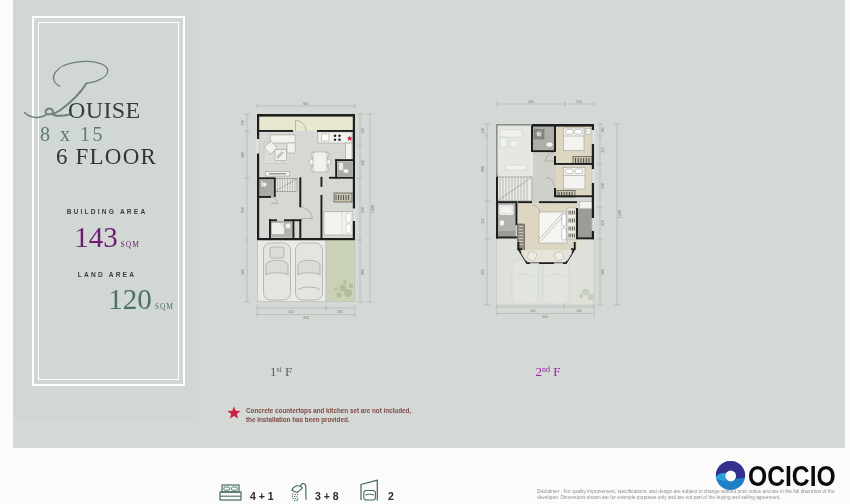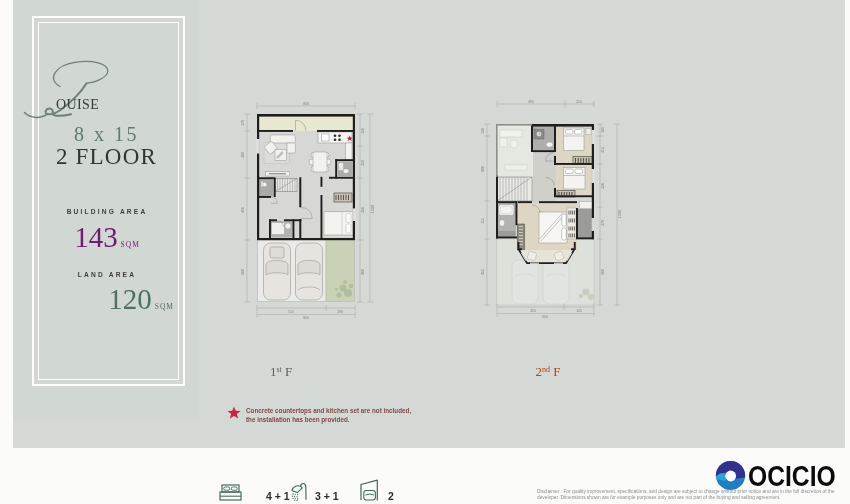--- a/index.html
+++ b/index.html
@@ -18,25 +18,25 @@
 <div class="abs" style="left:37.5px;top:21.5px;width:139px;height:356px;border:1.4px solid #ffffff;"></div>
 
 <svg class="abs" style="left:20px;top:55px;" width="99" height="70" viewBox="20 55 99 70">
   <g fill="none" stroke="#6f807a" stroke-linecap="round">
     <path d="M 60 86.5 C 46 79, 56 65, 75 62.3 C 93 59.6, 107.5 63.5, 107.8 70.6 C 108 77, 96.5 82.5, 86.5 83.3" stroke-width="1.25"></path>
     <path d="M 86.5 83.3 C 81 92.5, 72 101.5, 60.5 110 C 52.5 115.5, 43.5 115.5, 45.8 110.8 C 47.8 106.8, 54 108.6, 52.6 112.6 C 51.6 115.8, 58 117, 71 114.2" stroke-width="2"></path>
     <path d="M 47.5 113.8 C 41 118.8, 30.5 118.8, 24.5 112.6" stroke-width="1.5"></path>
   </g>
 </svg>
 
-<div class="abs" style="left:56px;top:97px;font-family:'Liberation Serif',serif;font-size:14px;letter-spacing:0.4px;color:#343c39;">OUISE</div>
-
-<div class="abs" style="left:40px;top:123px;width:133px;text-align:center;font-family:'Liberation Serif',serif;font-size:20px;letter-spacing:2.5px;color:#5d7b70;">8 x 15</div>
-
-<div class="abs" style="left:40px;top:144px;width:133px;text-align:center;font-family:'Liberation Serif',serif;font-size:23px;letter-spacing:1.2px;color:#2f3734;">2 FLOOR</div>
+<div class="abs" style="left:68px;top:97px;font-family:'Liberation Serif',serif;font-size:24px;letter-spacing:0.4px;color:#343c39;">OUISE</div>
+
+<div class="abs" style="left:40px;top:123px;width:133px;text-align:left;font-family:'Liberation Serif',serif;font-size:20px;letter-spacing:2.5px;color:#5d7b70;">8 x 15</div>
+
+<div class="abs" style="left:40px;top:144px;width:133px;text-align:center;font-family:'Liberation Serif',serif;font-size:23px;letter-spacing:1.2px;color:#2f3734;">6 FLOOR</div>
 
 <div class="abs" style="left:40px;top:208px;width:134px;text-align:center;font-size:6.6px;font-weight:700;letter-spacing:2.2px;color:#3e3e3e;">BUILDING AREA</div>
 
 <div class="abs" style="left:40px;top:221px;width:134px;text-align:center;font-family:'Liberation Serif',serif;font-size:29px;color:#701a75;">143<span style="font-size:7.5px;letter-spacing:1px;">&nbsp;SQM</span></div>
 
 <div class="abs" style="left:40px;top:271px;width:134px;text-align:center;font-size:6.6px;font-weight:700;letter-spacing:2.2px;color:#3e3e3e;">LAND AREA</div>
 
 <div class="abs" style="left:40px;top:283px;width:134px;text-align:right;font-family:'Liberation Serif',serif;font-size:29px;color:#4d7265;">120<span style="font-size:7.5px;letter-spacing:1px;">&nbsp;SQM</span></div>
 
 <svg class="abs" style="left:225px;top:92px;" width="160" height="235" viewBox="0 0 160 235" id="plan1">
@@ -507,57 +507,57 @@
     <text x="138.5" y="180" transform="rotate(-90 138.5 180)">600</text>
     <text x="156" y="122" transform="rotate(-90 156 122)" font-size="3.8">1500</text>
     <text x="68" y="219.7">455</text>
     <text x="114" y="219.7">145</text>
     <text x="80" y="226.3">600</text>
   </g>
 </svg>
 
 <div class="abs" style="left:270px;top:364px;width:80px;text-align:left;font-family:'Liberation Serif',serif;font-size:13px;color:#5c615e;">1<span style="font-size:8px;vertical-align:4px;">st</span> F</div>
 
-<div class="abs" style="left:508px;top:364px;width:80px;text-align:center;font-family:'Liberation Serif',serif;font-size:13px;color:#c2410c;">2<span style="font-size:8px;vertical-align:4px;">nd</span> F</div>
+<div class="abs" style="left:508px;top:364px;width:80px;text-align:center;font-family:'Liberation Serif',serif;font-size:13px;color:#a21caf;">2<span style="font-size:8px;vertical-align:4px;">nd</span> F</div>
 
 <svg class="abs" style="left:227px;top:406px;" width="14" height="14" viewBox="0 0 16 16">
   <path d="M8 0.5 L10 5.4 L15.5 5.6 L11.2 9 L12.8 14.4 L8 11.3 L3.2 14.4 L4.8 9 L0.5 5.6 L6 5.4 Z" fill="#cc2243"></path>
 </svg>
 
 <div class="abs" style="left:246px;top:405.5px;font-size:6.3px;font-weight:600;color:#7d4a46;line-height:9.6px;">Concrete countertops and kitchen set are not included,<br>the installation has been provided.</div>
 
 <svg class="abs" style="left:219px;top:483.5px;" width="23" height="17" viewBox="0 0 23 17">
   <rect x="3" y="1" width="17" height="7" fill="none" stroke="#3c685c" stroke-width="1.15"></rect>
   <rect x="1" y="8" width="21" height="8" fill="none" stroke="#3c685c" stroke-width="1.15"></rect>
   <rect x="4.8" y="3" width="5.8" height="3.2" rx="1.2" fill="none" stroke="#3c685c" stroke-width="0.85"></rect>
   <rect x="12.4" y="3" width="5.8" height="3.2" rx="1.2" fill="none" stroke="#3c685c" stroke-width="0.85"></rect>
   <line x1="1" y1="12.2" x2="22" y2="12.2" stroke="#3c685c" stroke-width="1.05"></line>
 </svg>
 
-<div class="abs" style="left:250px;top:489.5px;font-size:10.5px;font-weight:700;color:#2c2c2c;margin-left:16px;">4 + 1</div>
+<div class="abs" style="left:250px;top:489.5px;font-size:10.5px;font-weight:700;color:#2c2c2c;">4 + 1</div>
 
 <svg class="abs" style="left:291px;top:479px;" width="17" height="22" viewBox="0 0 17 22">
   <path d="M 9.6 7.6 C 9.8 3.4, 14.6 3.4, 14.8 7.8 L 15 20.8" fill="none" stroke="#3c685c" stroke-width="1.15"></path>
   <path d="M 0.9 11.4 A 6.1 6.1 0 0 1 11.4 8.9 L 6.2 13.6 Z" fill="none" stroke="#3c685c" stroke-width="1.05" stroke-linejoin="round"></path>
   <g fill="#3c685c">
     <circle cx="2" cy="15" r="0.65"></circle>
       <circle cx="4.3" cy="15.3" r="0.65"></circle>
       <circle cx="6.6" cy="15.6" r="0.65"></circle>
     <circle cx="1.4" cy="17.2" r="0.65"></circle>
       <circle cx="3.7" cy="17.5" r="0.65"></circle>
       <circle cx="6" cy="17.8" r="0.65"></circle>
     <circle cx="2" cy="19.4" r="0.65"></circle>
       <circle cx="4.3" cy="19.7" r="0.65"></circle>
       <circle cx="6.6" cy="20" r="0.65"></circle>
     <circle cx="3.7" cy="21.3" r="0.6"></circle>
       <circle cx="6" cy="21.4" r="0.6"></circle>
   </g>
 </svg>
 
-<div class="abs" style="left:315px;top:489.5px;font-size:10.5px;font-weight:700;color:#2c2c2c;">3 + 1</div>
+<div class="abs" style="left:315px;top:489.5px;font-size:10.5px;font-weight:700;color:#2c2c2c;">3 + 8</div>
 
 <svg class="abs" style="left:359.5px;top:479px;" width="19" height="22" viewBox="0 0 19 22">
   <path d="M 1 21 L 1 5.5 L 17.3 1.2 L 17.3 21.5" fill="none" stroke="#3c685c" stroke-width="1.2" stroke-linejoin="round"></path>
   <rect x="3.8" y="11.5" width="11.6" height="9.5" rx="2.5" fill="none" stroke="#3c685c" stroke-width="1.05"></rect>
   <path d="M 5.3 16 Q 9.6 14.2, 14 16" fill="none" stroke="#3c685c" stroke-width="0.95"></path>
 </svg>
 
 <div class="abs" style="left:388px;top:489.5px;font-size:10.5px;font-weight:700;color:#2c2c2c;">2</div>
 
 <svg class="abs" style="left:715px;top:460px;" width="31" height="31" viewBox="0 0 31 31">

